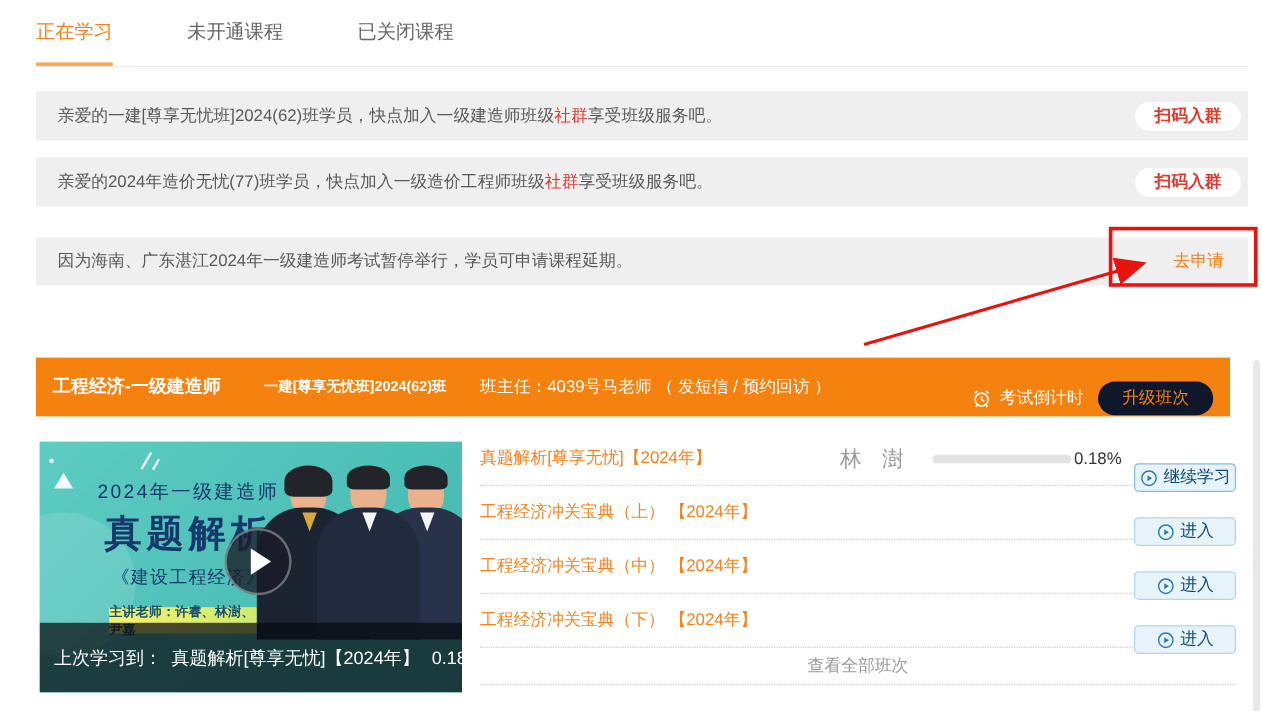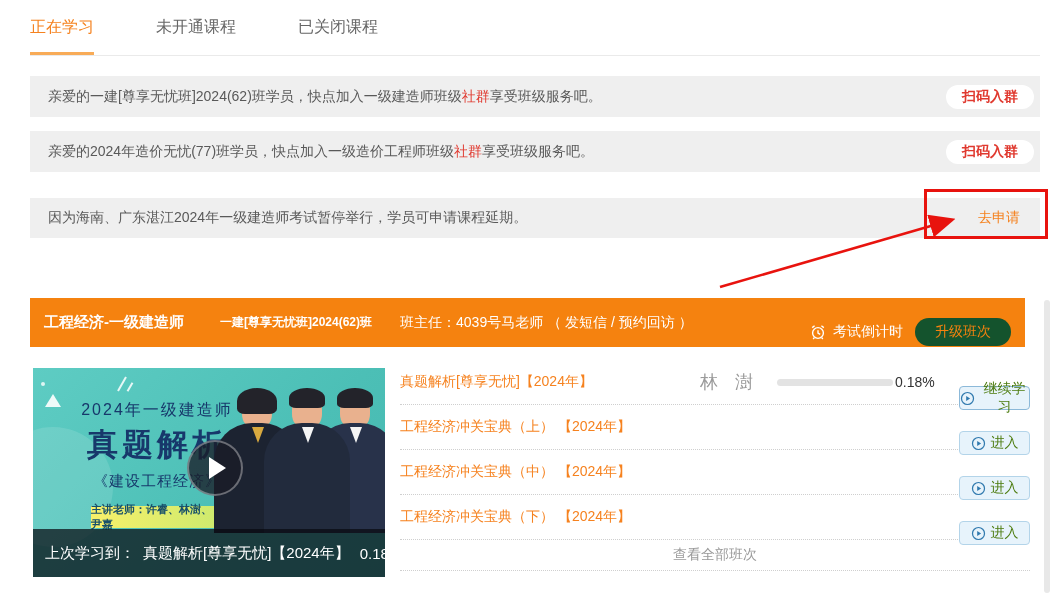--- a/index.html
+++ b/index.html
@@ -31,21 +31,21 @@
 
   
   .course-header { position:absolute; left:30px; top:298px; width:995px; height:49px;
     background:#f5820f; color:#fff; display:flex; align-items:center; padding:0 14px; }
   .ch-title { font-size:15px; font-weight:bold; }
   .ch-class { font-size:12px; margin-left:36px;font-weight:bold; }
   .ch-manager { font-size:14px; margin-left:28px; }
   .ch-contact { font-size:14px; margin-left:4px; }
   .ch-right { margin-left:auto; display:flex; align-items:center;margin-top:19px; }
   .ch-countdown { font-size:14px; margin-left:6px; }
-  .upgrade-btn { margin-left:12px; background:#14532d; color:#f5820f; font-size:14px;
+  .upgrade-btn { margin-left:12px; background:#0f172a; color:#f5820f; font-size:14px;
     border:none; border-radius:14px; padding:5px 20px; cursor:pointer; }
 
   
   .thumb { position:absolute; left:33px; top:368px; width:352px; height:209px;
     background:linear-gradient(135deg,#5eccc3 0%,#4cbfb6 60%,#45b8b0 100%);
     overflow:hidden; cursor:pointer; }
   .deco-blob { position:absolute; left:-40px; bottom:30px; width:120px; height:120px;
     background:rgba(255,255,255,0.12); border-radius:50%; }
   .deco-tri { position:absolute; left:12px; top:26px; width:0; height:0;
     border-left:8px solid transparent; border-right:8px solid transparent;
@@ -70,37 +70,37 @@
     background:#222b3d; border-radius:38px 38px 0 0; }
   .p-shirt { position:absolute; left:38px; top:4px; width:0; height:0;
     border-left:6px solid transparent; border-right:6px solid transparent;
     border-top:16px solid #f5f5f5; }
   .p-shirt.y { border-top-color:#d8a93f; }
   .play-btn { position:absolute; left:154px; top:72px; width:56px; height:56px;
     border-radius:50%; background:rgba(25,28,40,0.78); border:2px solid rgba(255,255,255,0.35);
     display:flex; align-items:center; justify-content:center; cursor:pointer; z-index:5; }
   .play-btn .tri { width:0; height:0; border-top:11px solid transparent;
     border-bottom:11px solid transparent; border-left:17px solid #fff; margin-left:5px; }
-  .last-bar { position:absolute; left:0; right:0; bottom:0; height:48px;
+  .last-bar { position:absolute; left:0; right:0; bottom:0; height:58px;
     background:rgba(8,10,16,0.72); color:#fff; display:flex; align-items:center;
     padding:0 12px; font-size:15px; z-index:6; white-space:nowrap; }
   .last-bar .lb-course { margin-left:8px; }
   .last-bar .lb-pct { margin-left:10px; }
 
   
   .course-list { position:absolute; left:400px; top:360px; width:630px; }
   .row { height:45px; display:flex; align-items:center; border-bottom:1px dotted #cfcfcf; }
   .row-title { font-size:14px; color:#f6821f; cursor:pointer; }
   .teacher { position:absolute; left:300px; font-size:18px; color:#9a9a9a; letter-spacing:6px; }
   .progress-wrap { position:absolute; left:377px; width:116px; height:7px;
     background:#e3e3e3; border-radius:4px; overflow:hidden; }
   .progress-fill { height:100%; background:#bdbdbd; border-radius:4px; }
   .pct { position:absolute; left:495px; font-size:14px; color:#333; }
-  .blue-btn { margin-left:auto; width:71px; height:24px; display:flex; align-items:center;
-    justify-content:center; gap:5px; font-size:14px; color:#4d7c0f; background:#e7f3fb;
+  .blue-btn { margin-left:auto; width:85px; height:24px; display:flex; align-items:center;
+    justify-content:center; gap:5px; font-size:14px; color:#0c4a6e; background:#e7f3fb;
     border:1px solid #8cb9d9; border-radius:4px; cursor:pointer;margin-top:32px; }
   .blue-btn.light { border-color:#b3d4e9; }
   .row-rel { position:relative; }
   .view-all { height:31px; display:flex; align-items:center; justify-content:center;
     font-size:14px; color:#999; border-bottom:1px dotted #cfcfcf; cursor:pointer; }
 
   
   .scrollbar { position:absolute; left:1044px; top:300px; width:6px; height:293px;
     background:#e8e8e8; border-radius:3px; }
 

